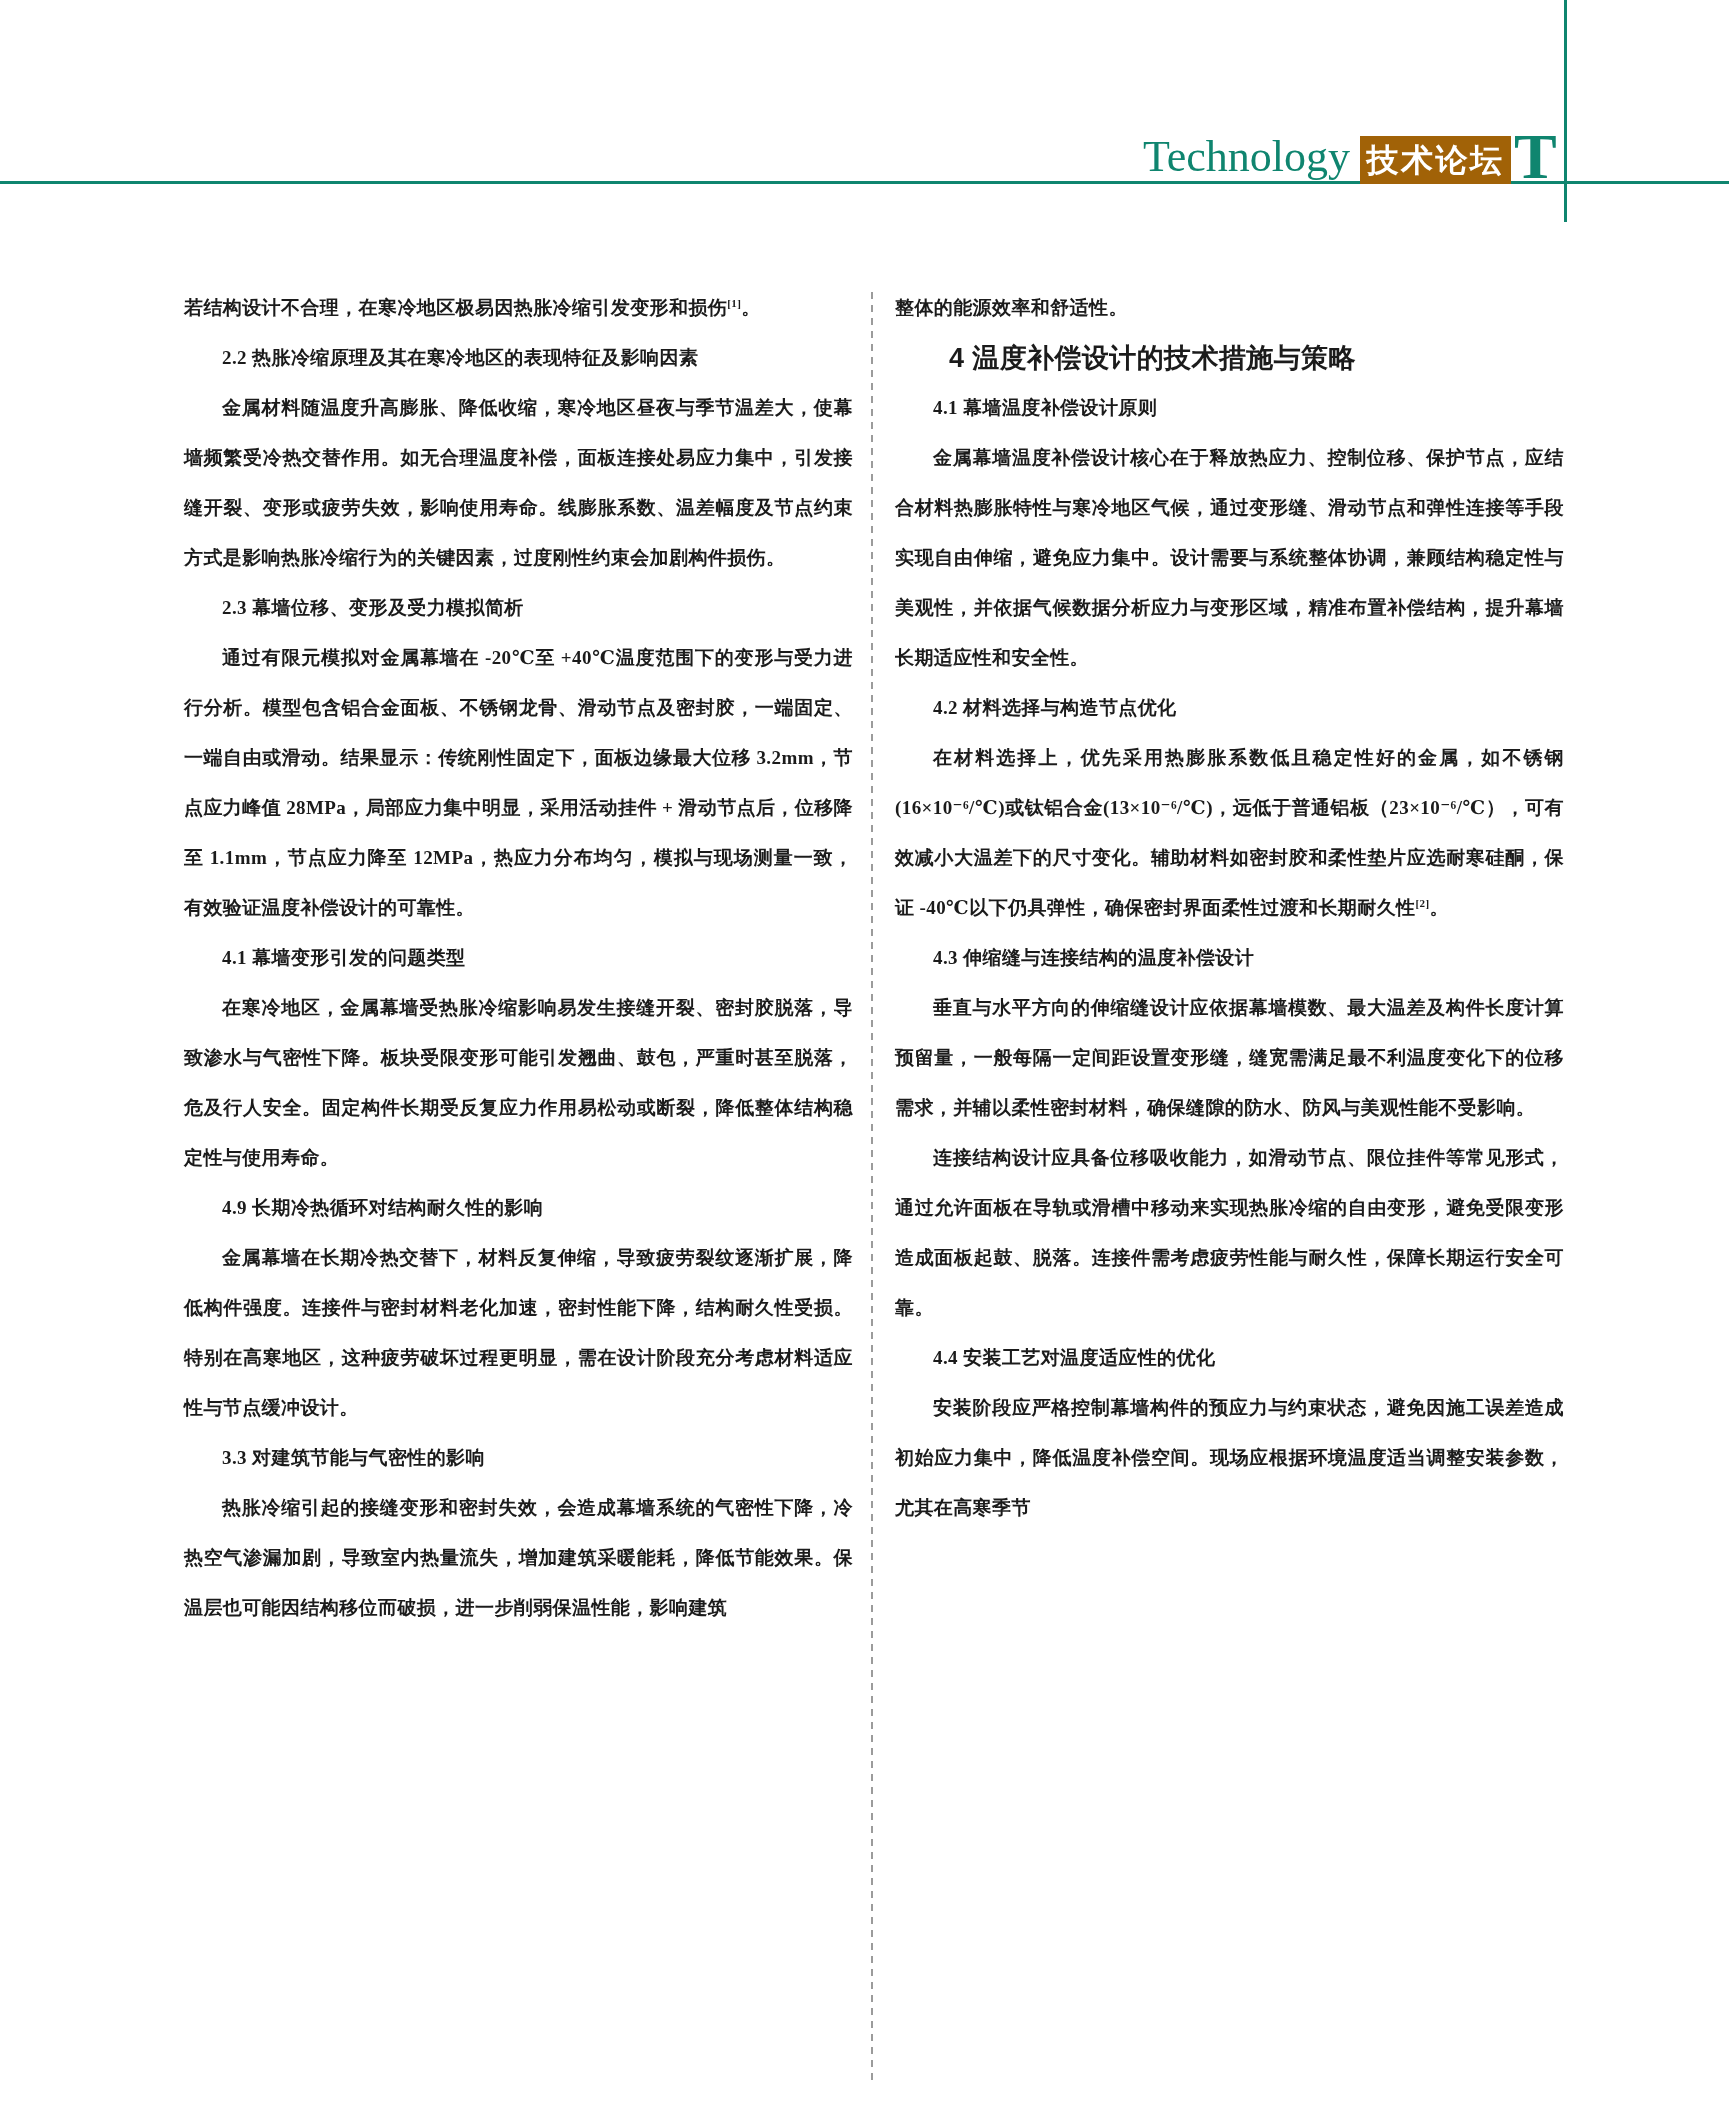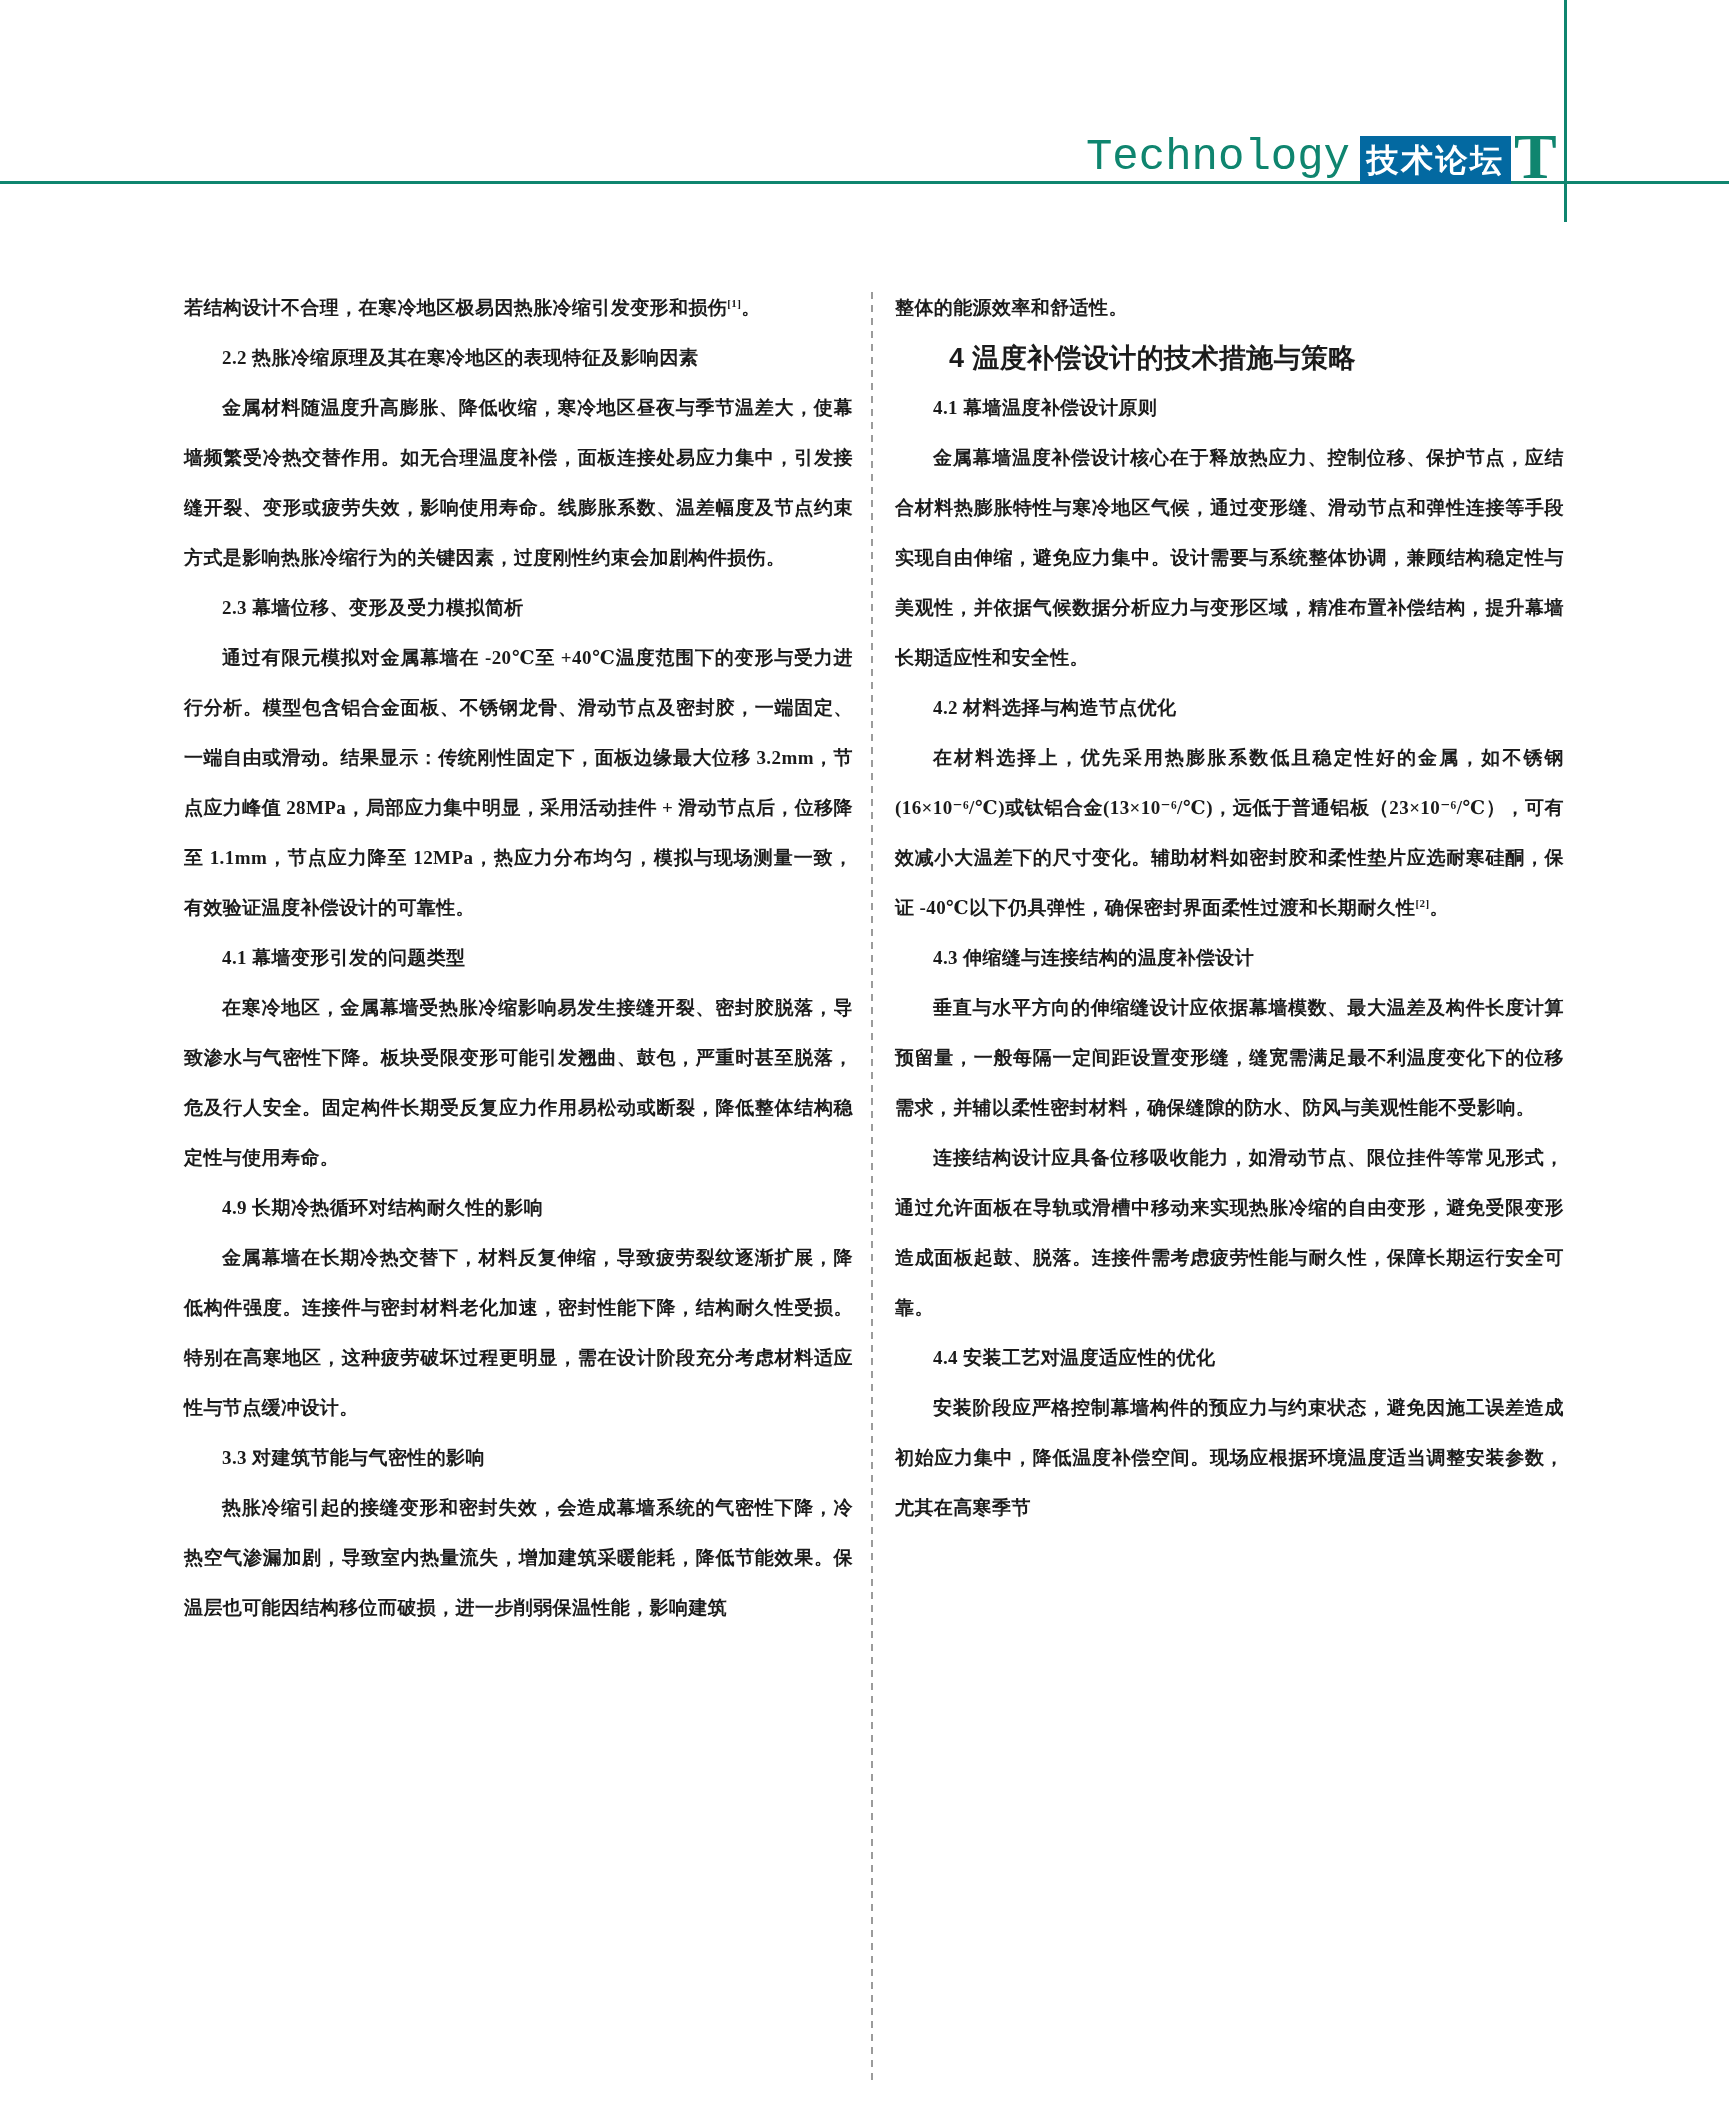--- a/index.html
+++ b/index.html
@@ -5,22 +5,22 @@
   html,body { margin:0; padding:0; background:#ffffff; }
   .page {
     position:relative; width:1730px; height:2330px; background:#ffffff;
     font-family:"Liberation Serif","DejaVu Serif",serif; color:#1b1b1b; overflow:hidden;
   }
 
   
   .hline   { position:absolute; left:0; top:181px; width:1730px; height:3.4px; background:#0F856F; }
   .vline   { position:absolute; left:1564px; top:0; width:2.5px; height:222px; background:#0F856F; }
   .tech-en { position:absolute; top:135px; right:380px; font-size:44px; line-height:1;
-             color:#0F856F; font-family:Liberation Mono, monospace; white-space:nowrap; }
-  .zh-box  { position:absolute; left:1360px; top:136px; width:151px; height:48px; background:#0369a1;
+             color:#0F856F; font-family:Liberation Serif, serif; white-space:nowrap; }
+  .zh-box  { position:absolute; left:1360px; top:136px; width:151px; height:48px; background:#a16207;
              display:flex; align-items:center; justify-content:center; }
   .zh-box span { color:#ffffff; font-family:"Liberation Sans","DejaVu Sans",sans-serif;
              font-weight:700; font-size:32px; letter-spacing:2.5px; line-height:1; white-space:nowrap; }
   .tech-t  { position:absolute; left:1514px; top:125px; font-size:64px; line-height:1; font-weight:700;
              color:#0F856F; font-family:"Liberation Serif","DejaVu Serif",serif; }
 
   
   .col { position:absolute; top:283px; }
   .col-left  { left:184px;  width:669px; }
   .col-right { left:895px; width:669px; }

